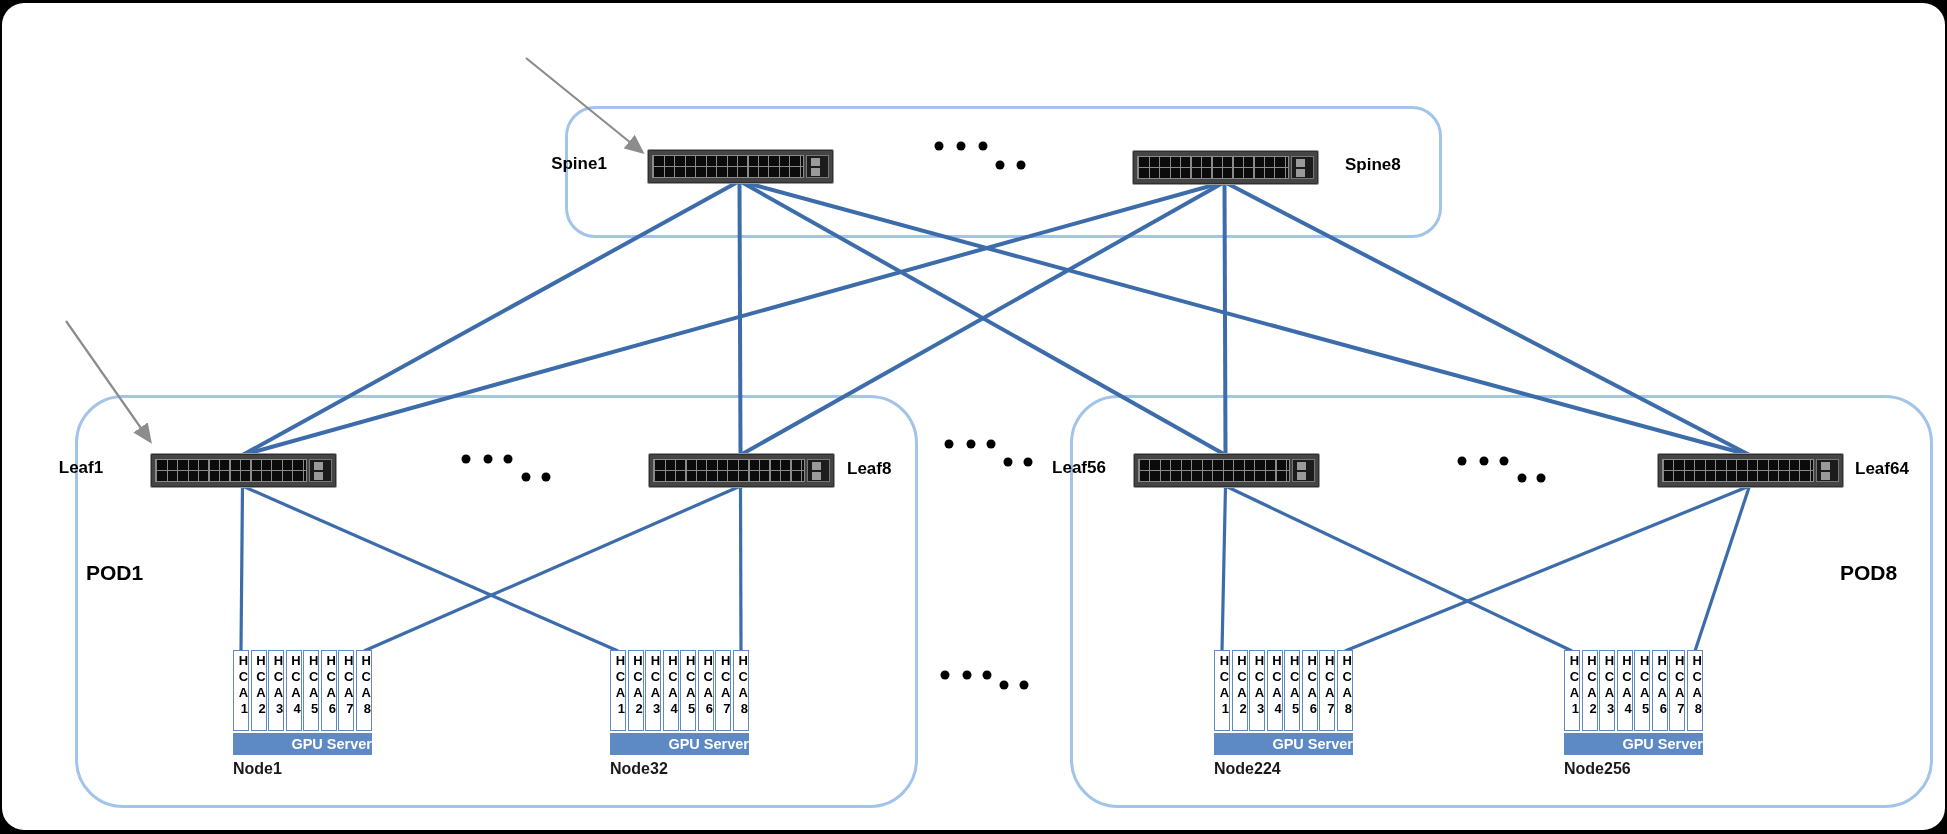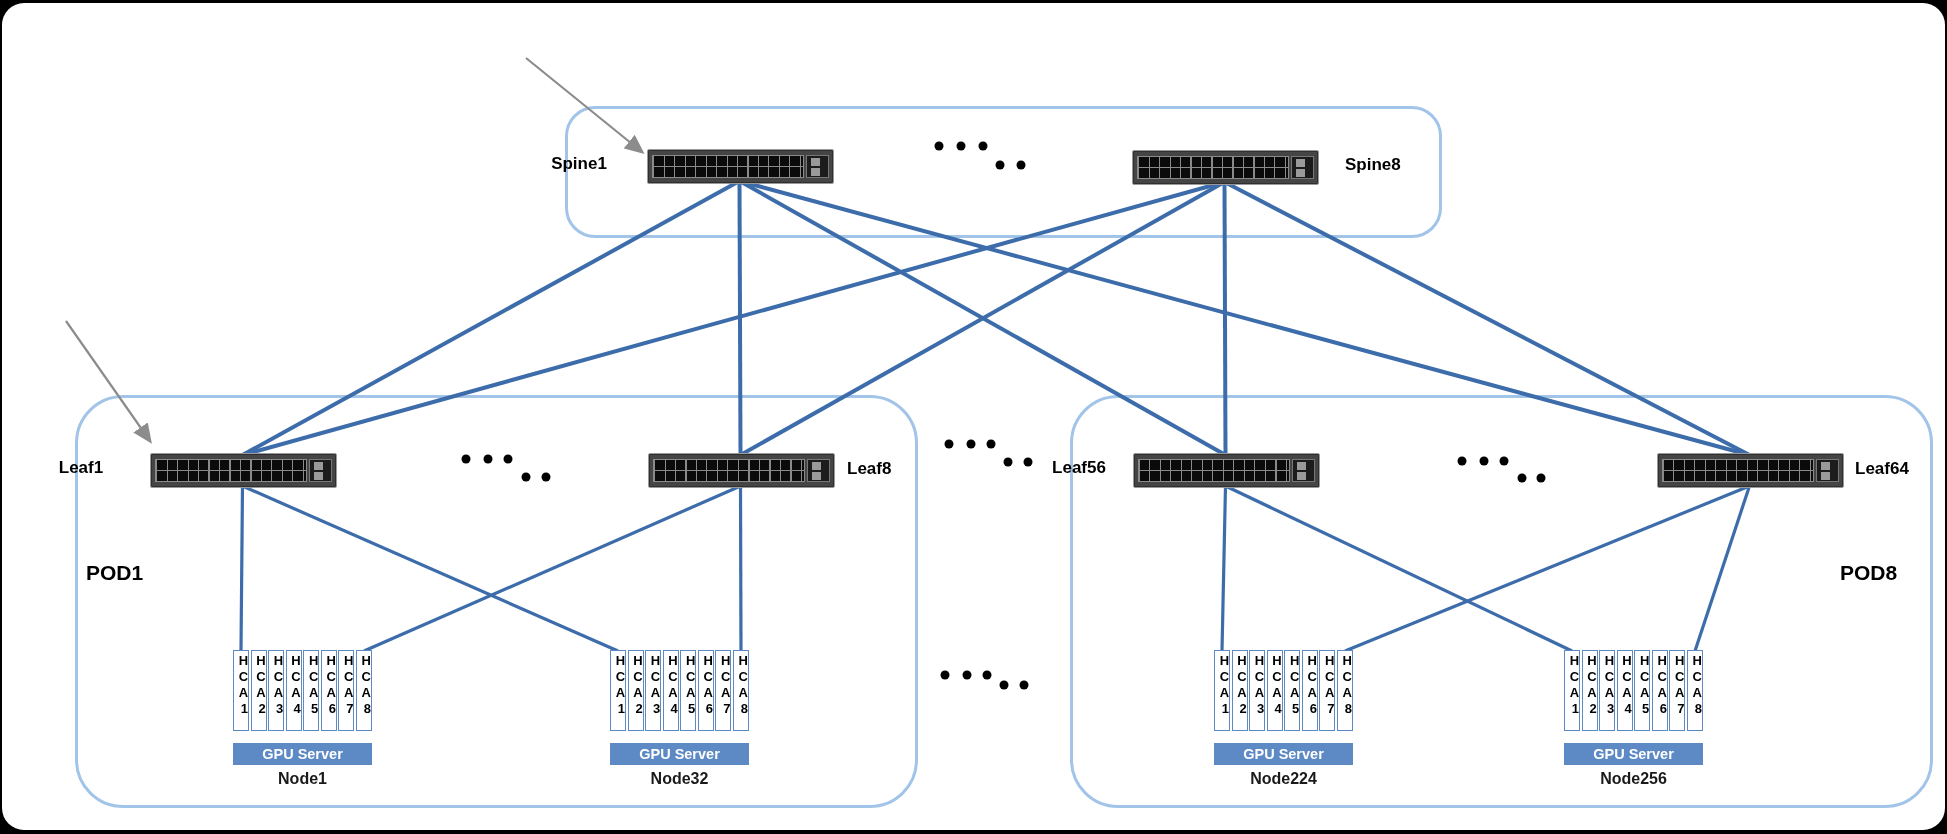--- a/index.html
+++ b/index.html
@@ -44,23 +44,23 @@
            font-family:"Liberation Sans",sans-serif;}
   #callout-leaf{left:13px;top:255px;width:105px;height:62px;font-size:27px;font-weight:700;color:#1a1a1a;
            font-family:"Liberation Serif",serif;}
 
   
   .server{position:absolute;width:139px;z-index:4;}
   .hcas{display:flex;gap:1.5px;height:81px;}
   .hca{width:20px;box-sizing:border-box;border:1.5px solid var(--hca_border,#5d89c4);background:#fff;
        font-size:13px;line-height:16px;font-weight:700;color:#000;text-align:right;
        word-break:break-all;padding-top:2px;overflow:hidden;}
-  .bar{margin-top:12px;height:22px;background:var(--gpu_bar,#5d89c4);color:#fff;font-weight:700;
-       font-size:14.5px;text-align:center;line-height:22px;}
-  .node{margin-top:5px;text-align:center;font-weight:700;font-size:16px;color:#1a1a1a;}
+  .bar{margin-top:2px;height:22px;background:var(--gpu_bar,#5d89c4);color:#fff;font-weight:700;
+       font-size:14.5px;text-align:right;line-height:22px;}
+  .node{margin-top:5px;font-weight:700;font-size:16px;color:#1a1a1a;}
 </style>
 </head>
 <body>
 
 <div id="stage">
   <div id="page">
 
     <div id="spine-box" class="cbox"></div>
     <div id="pod1-box" class="cbox"></div>
     <div id="pod8-box" class="cbox"></div>

